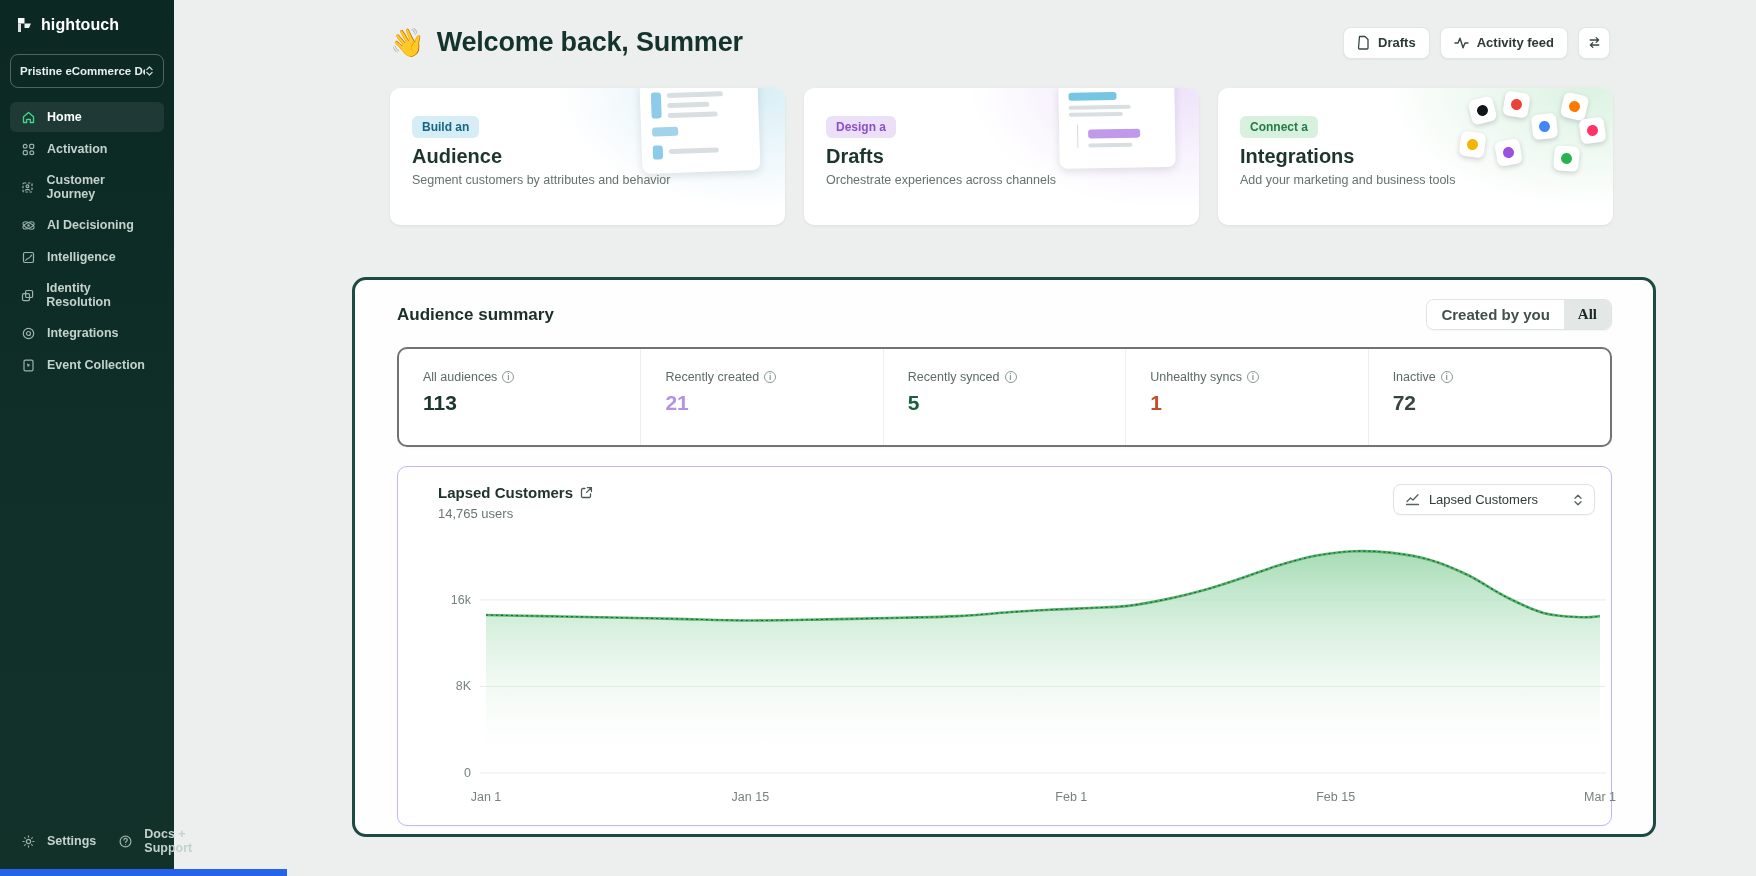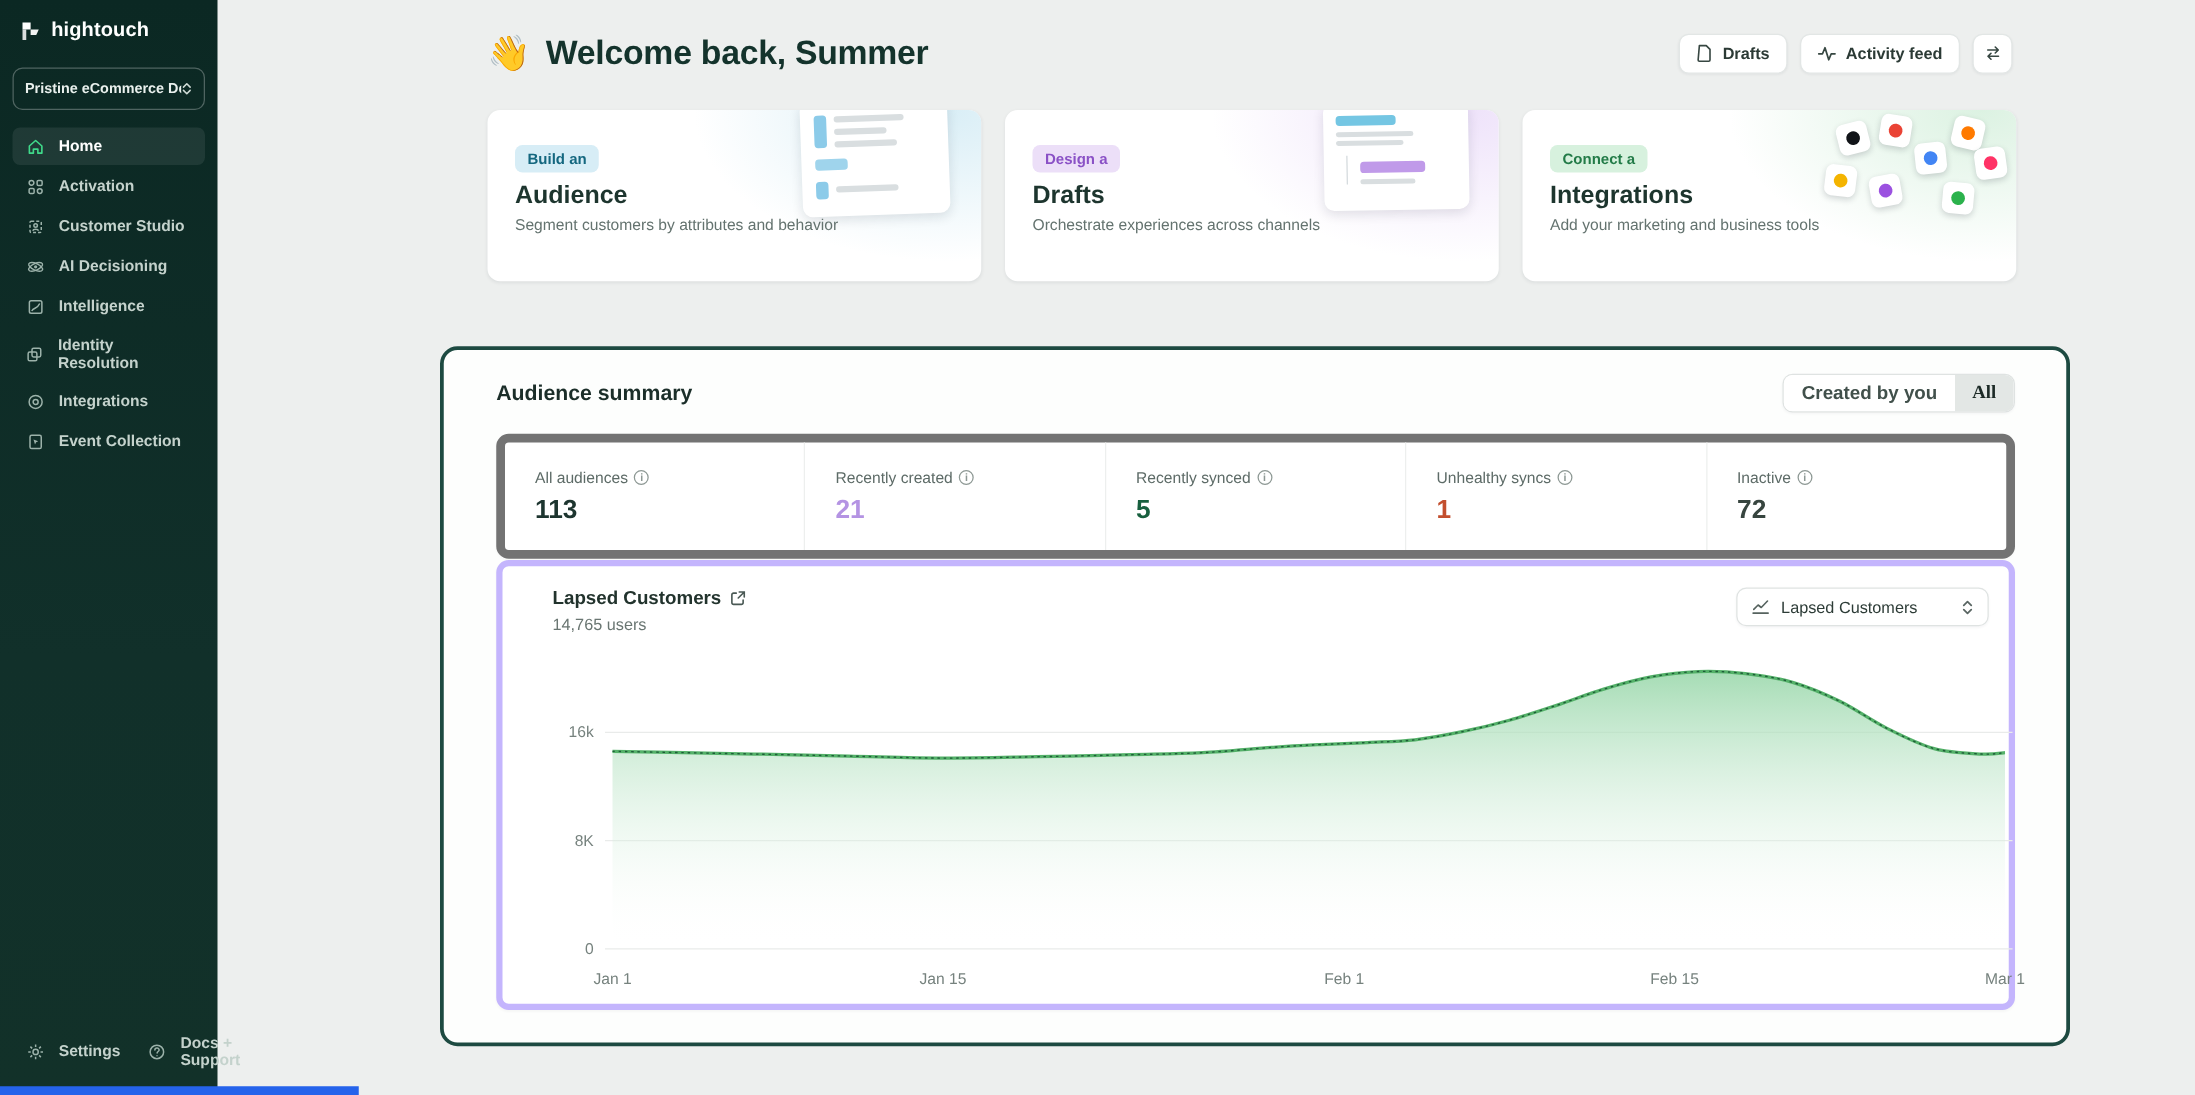--- a/index.html
+++ b/index.html
@@ -67,28 +67,28 @@
   .summary-panel {
     position:absolute; left:178px; top:277px; width:1304px; height:560px;
     background:#fdfefd; border:3px solid #1d4a41; border-radius:14px;
     padding:19px 41px 0 42px;
   }
   .panel-head { display:flex; align-items:center; justify-content:space-between; margin-bottom:17px; }
   .panel-title { font-size:17px; font-weight:700; color:#1b2e29; }
   .segmented { display:flex; border:1px solid #dfe3e2; border-radius:8px; overflow:hidden; background:#fff; box-shadow:0 1px 2px rgba(16,24,40,.04); }
   .seg { padding:6px 14px; font-size:15px; color:#41504b; font-weight:600; cursor:pointer; background:#fff; }
   .seg.selected { background:#e3e7e5; color:#1c2a26; font-weight:700;font-family:Liberation Serif, serif; }
-  .stats-card { display:flex; background:#fff; border:7px solid #737373; border-radius:10px; height:100px; margin-bottom:1px; box-shadow:0 1px 2px rgba(16,24,40,.03); }
+  .stats-card { display:flex; background:#fff; border:2px solid #737373; border-radius:10px; height:100px; margin-bottom:19px; box-shadow:0 1px 2px rgba(16,24,40,.03); }
   .stat-col { flex:1; padding:21px 0 0 24px; }
   .stat-col + .stat-col { border-left:1px solid #edefee; }
   .stat-label { font-size:12.5px; color:#5d6b67; display:flex; align-items:center; gap:5px; margin-bottom:7px; }
   .info-icon { width:12px; height:12px; border:1px solid #8d9894; border-radius:50%; font-size:8.5px; color:#8d9894; display:inline-flex; align-items:center; justify-content:center; font-weight:700; cursor:pointer; }
   .stat-value { font-size:21px; font-weight:700; }
   
-  .chart-card { background:#fff; border:5px solid #c4b5fd; border-radius:10px; height:360px; padding:17px 16px 0 40px; box-shadow:0 1px 2px rgba(16,24,40,.03); }
+  .chart-card { background:#fff; border:1px solid #c4b5fd; border-radius:10px; height:360px; padding:17px 16px 0 40px; box-shadow:0 1px 2px rgba(16,24,40,.03); }
   .chart-head { display:flex; align-items:flex-start; justify-content:space-between; }
   .chart-title-row { display:flex; align-items:center; gap:7px; font-size:15px; font-weight:700; color:#22332d; cursor:pointer; }
   .chart-sub { font-size:13px; color:#6a7672; margin-top:5px; }
   .metric-select {
     display:flex; align-items:center; gap:9px; height:31px; background:#fff; border:1px solid #dfe3e2;
     border-radius:8px; padding:0 11px; font-size:13px; color:#2d3c37; font-weight:400; cursor:pointer;
     box-shadow:0 1px 2px rgba(16,24,40,.04); font-family:"Liberation Sans",sans-serif;
   }
   .metric-select .lbl { margin-right:26px; }
   .chart-wrap { margin-top:2px; }
@@ -138,21 +138,21 @@
       <span>Activation</span>
     </div>
     <div class="nav-item">
       <span class="nicon">
         <svg width="15" height="15" viewBox="0 0 15 15" fill="none" stroke="currentColor" stroke-width="1.2">
             <rect x="3" y="3" width="9" height="9" rx="1" stroke-dasharray="2.4 1.6"></rect>
             <circle cx="7.5" cy="6.3" r="1.4"></circle>
             <path d="M5.2 10.6 C5.6 9 9.4 9 9.8 10.6"></path>
           </svg>
       </span>
-      <span>Customer Studio</span>
+      <span>Customer Journey</span>
     </div>
     <div class="nav-item">
       <span class="nicon">
         <svg width="15" height="15" viewBox="0 0 15 15" fill="none" stroke="currentColor" stroke-width="1.1">
             <ellipse cx="7.5" cy="7.5" rx="6" ry="2.7" transform="rotate(-25 7.5 7.5)"></ellipse>
             <ellipse cx="7.5" cy="7.5" rx="6" ry="2.7" transform="rotate(25 7.5 7.5)"></ellipse>
             <circle cx="7.5" cy="7.5" r="1.3" fill="currentColor" stroke="none"></circle>
           </svg>
       </span>
       <span>AI Decisioning</span>

